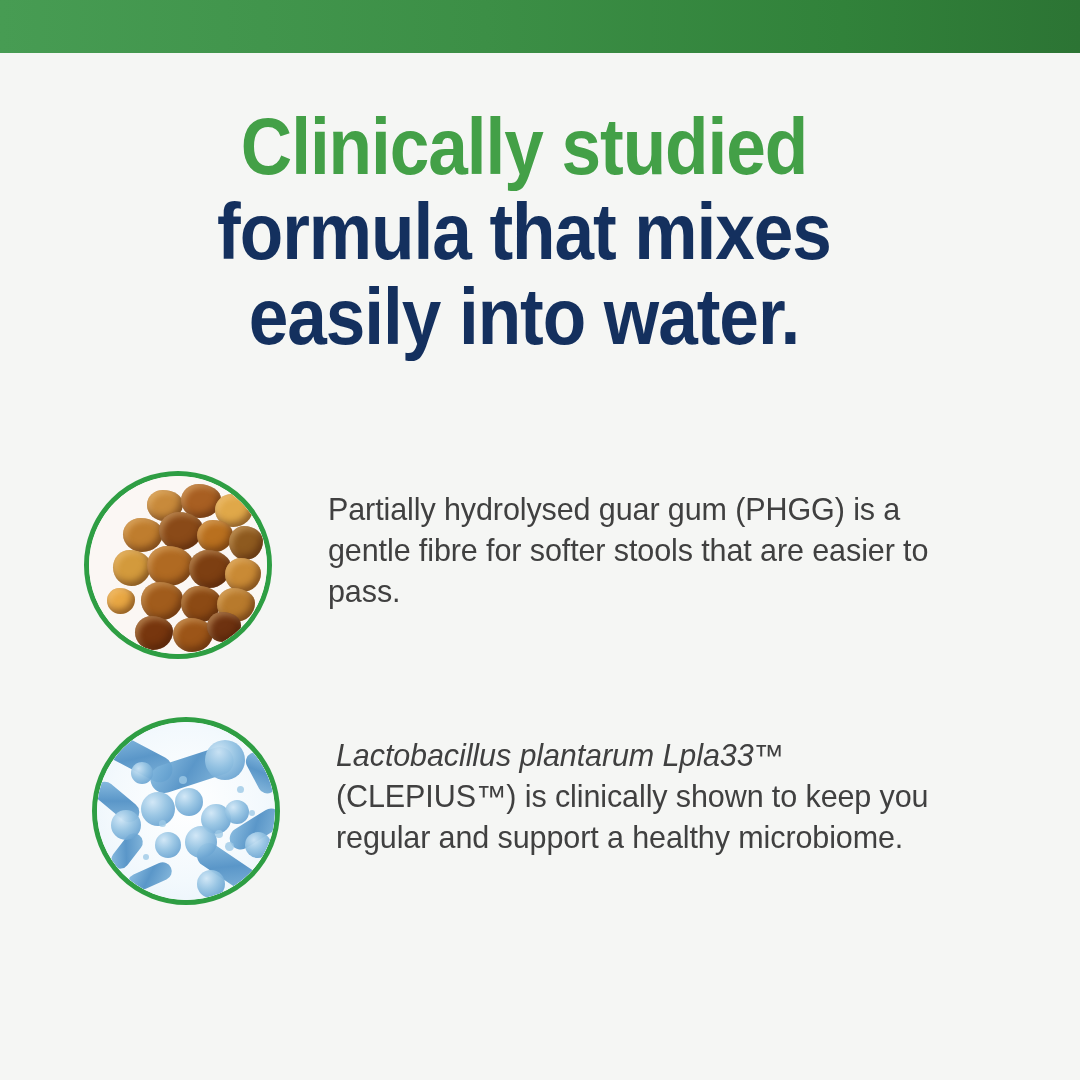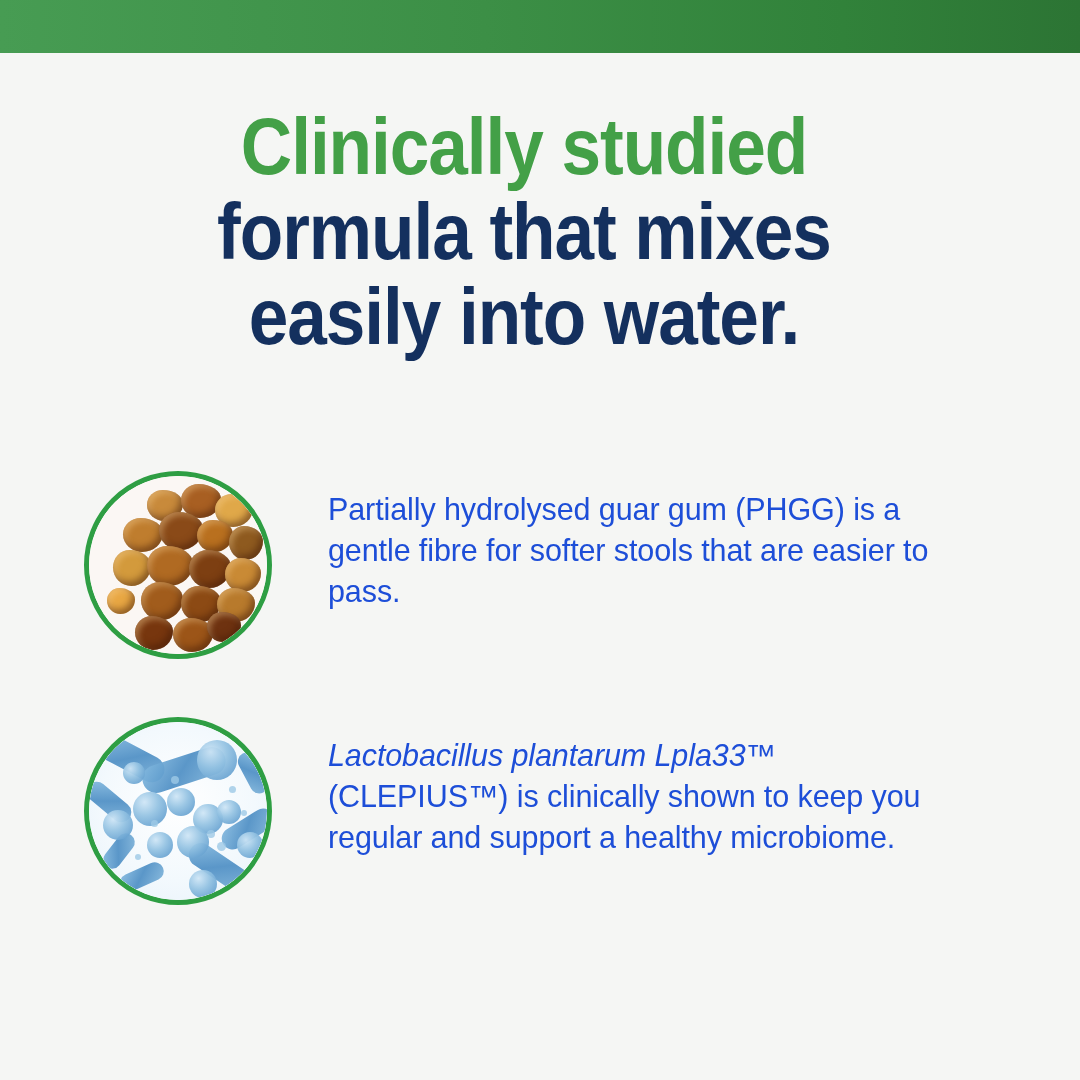--- a/index.html
+++ b/index.html
@@ -60,21 +60,21 @@
     left: 0;
     top: 471px;
     width: 1080px;
   }
   .feature-row {
     position: relative;
     display: flex;
     align-items: flex-start;
     margin-bottom: 58px;
   }
-  .feature-row:last-child { margin-bottom: 0; }
+  .feature-row:last-child { margin-bottom: 0; margin-left: 8px; }
 
   .thumb-wrap {
     flex: 0 0 auto;
     width: 188px;
     height: 188px;
     margin-left: 84px;
     position: relative;
   }
   .thumb {
     position: absolute;
@@ -123,21 +123,21 @@
     position: absolute;
     border-radius: 50%;
     background: #9ec9e6;
     opacity: 0.8;
   }
 
   
   .feature-text {
     margin-left: 56px;
     margin-top: 18px;
-    color: #1d4ed8;
+    color: #404040;
     font-size: 30.5px;
     line-height: 41px;
     font-weight: 400;
     max-width: 620px;
     letter-spacing: -0.1px;
   }
   .feature-text .em { font-style: italic; }
 </style>
 </head>
 <body>

